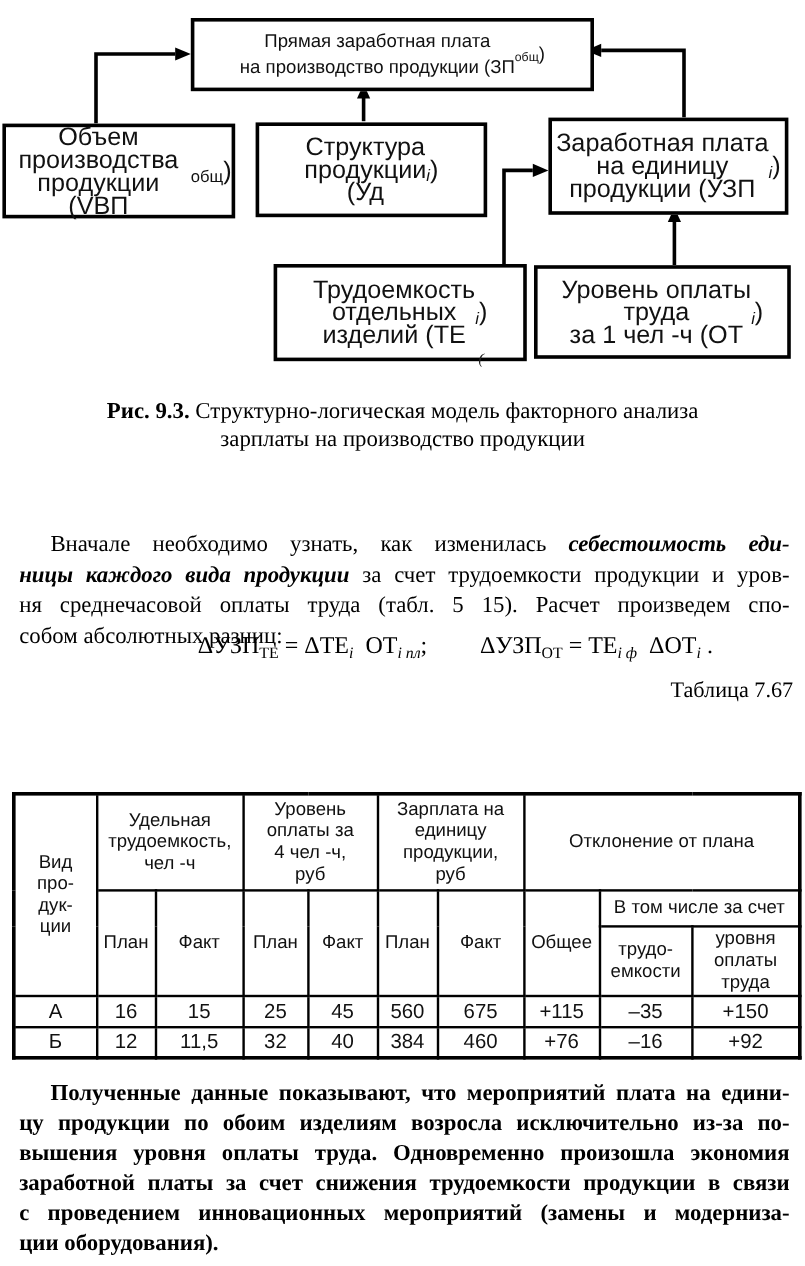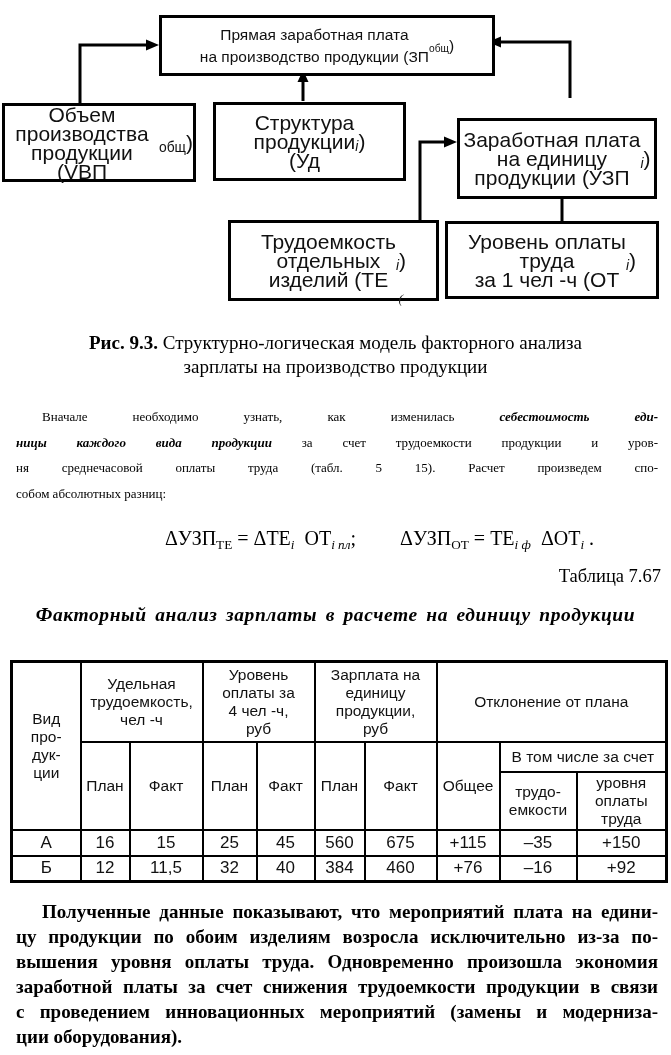--- a/index.html
+++ b/index.html
@@ -14,21 +14,21 @@
         text-align:center;font-family:"Liberation Sans",sans-serif;font-size:21px;line-height:19px;
         background:#fff;color:#111;}
   .dbox.big{font-size:15.5px;line-height:22px;}
   sub{font-size:66%;line-height:0;vertical-align:baseline;position:relative;top:0.34em;}
   sub.it{font-style:italic;}
   b.it{font-style:italic;}
   .artifact{position:absolute;left:399px;top:291px;font-size:13px;transform:rotate(14deg);color:#222;}
   
   #caption{position:absolute;left:10px;top:331px;width:651px;text-align:center;
            font-size:19px;line-height:24px;}
-  #para1{position:absolute;left:16px;top:404px;width:642px;font-size:13px;line-height:25.5px;}
+  #para1{position:absolute;left:16px;top:441px;width:642px;font-size:19px;line-height:25.5px;}
   #para2{position:absolute;left:16px;top:899px;width:642px;font-size:19px;line-height:25px;font-weight:bold;}
   .jline{text-align:justify;text-align-last:justify;text-justify:inter-word;}
   .lline{text-align:left;}
   .indent{text-indent:26px;}
   #formula{position:absolute;left:0;top:525px;width:671px;text-align:center;font-size:20px;line-height:26px;padding-left:44px;}
   #formula .f2{margin-left:44px;}
   #tlabel{position:absolute;left:0;top:566px;width:661px;text-align:right;font-size:18.5px;}
   #ttitle{position:absolute;left:13px;top:604px;width:645px;text-align:center;font-size:19.5px;
           font-weight:bold;font-style:italic;letter-spacing:0.6px;word-spacing:3px;}
   
@@ -55,21 +55,21 @@
       <path class="arr" d="M570 98 V42 H501"></path>
       <polygon class="ah" points="488,42 501,36.5 501,47.5"></polygon>
       <path class="arr" d="M420 220 V142 H444"></path>
       <polygon class="ah" points="457,142 444,136.5 444,147.5"></polygon>
       <path class="arr" d="M562 221 V185"></path>
       <polygon class="ah" points="562,173 556.5,185 567.5,185"></polygon>
     </svg>
     <div class="dbox big" style="left:159px;top:15px;width:330px;height:55px;">Прямая заработная плата<br>на производство продукции (ЗП<sub>общ</sub>)</div>
     <div class="dbox" style="left:2px;top:103px;width:188px;height:73px;">Объем<br>производства<br>продукции (VВП<sub>общ</sub>)</div>
     <div class="dbox" style="left:213px;top:102px;width:187px;height:73px;">Структура<br>продукции<br>(Уд<sub class="it">i</sub>)</div>
-    <div class="dbox" style="left:457px;top:98px;width:194px;height:75px;margin-top:20px;">Заработная плата<br>на единицу<br>продукции (УЗП<sub class="it">i</sub>)</div>
+    <div class="dbox" style="left:457px;top:98px;width:194px;height:75px;">Заработная плата<br>на единицу<br>продукции (УЗП<sub class="it">i</sub>)</div>
     <div class="dbox" style="left:228px;top:220px;width:205px;height:75px;">Трудоемкость<br>отдельных<br>изделий (ТЕ<sub class="it">i</sub>)</div>
     <div class="dbox" style="left:445px;top:221px;width:208px;height:72px;">Уровень оплаты<br>труда<br>за 1 чел -ч (ОТ<sub class="it">i</sub>)</div>
     <span class="artifact">(</span>
   </div>
 
   <div id="caption">
     <div><b>Рис. 9.3.</b> Структурно-логическая модель факторного анализа</div>
     <div>зарплаты на производство продукции</div>
   </div>
 
@@ -79,21 +79,20 @@
     <div class="jline">ня среднечасовой оплаты труда (табл. 5 15). Расчет произведем спо-</div>
     <div class="lline">собом абсолютных разниц:</div>
   </div>
 
   <div id="formula">
     <span>ΔУЗП<sub>ТЕ</sub> = ΔТЕ<sub class="it">i</sub>&nbsp; ОТ<sub class="it">i пл</sub>;</span><span class="f2">ΔУЗП<sub>ОТ</sub> = ТЕ<sub class="it">i ф</sub>&nbsp; ΔОТ<sub class="it">i</sub> .</span>
   </div>
 
   <div id="tlabel">Таблица 7.67</div>
 
-  <div id="ttitle">Факторный анализ зарплаты в расчете на единицу продукции</div>
 
   <table id="ftable">
     <colgroup>
       <col style="width:69px">
         <col style="width:49px">
         <col style="width:73px">
         <col style="width:54px">
       <col style="width:58px">
         <col style="width:50px">
         <col style="width:72px">

